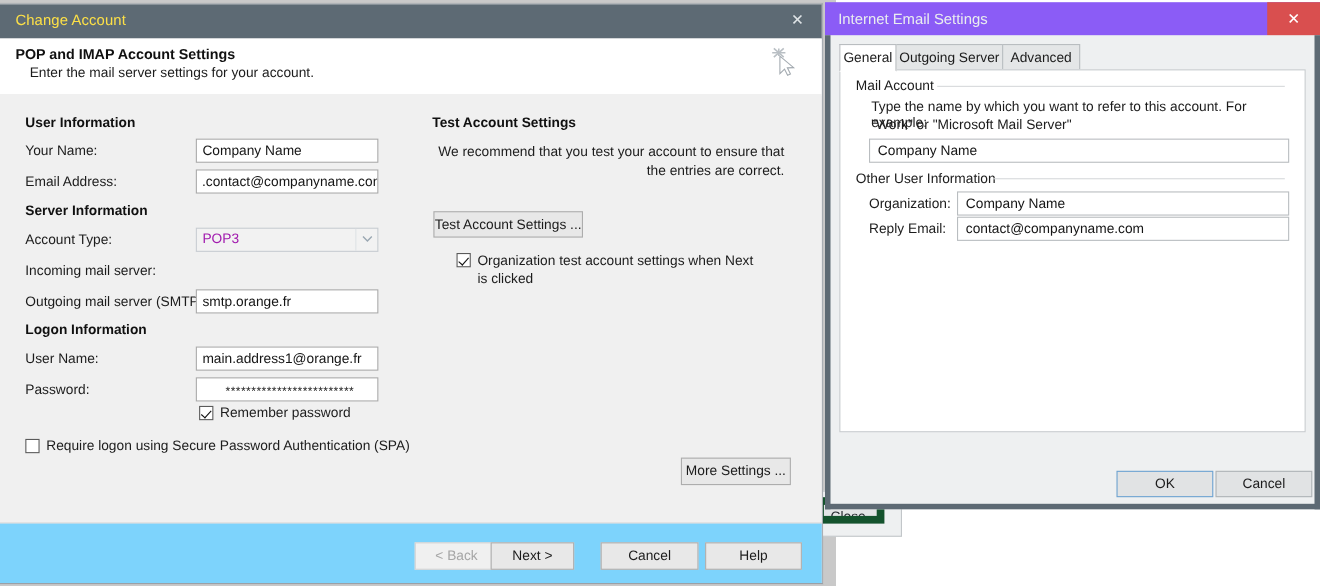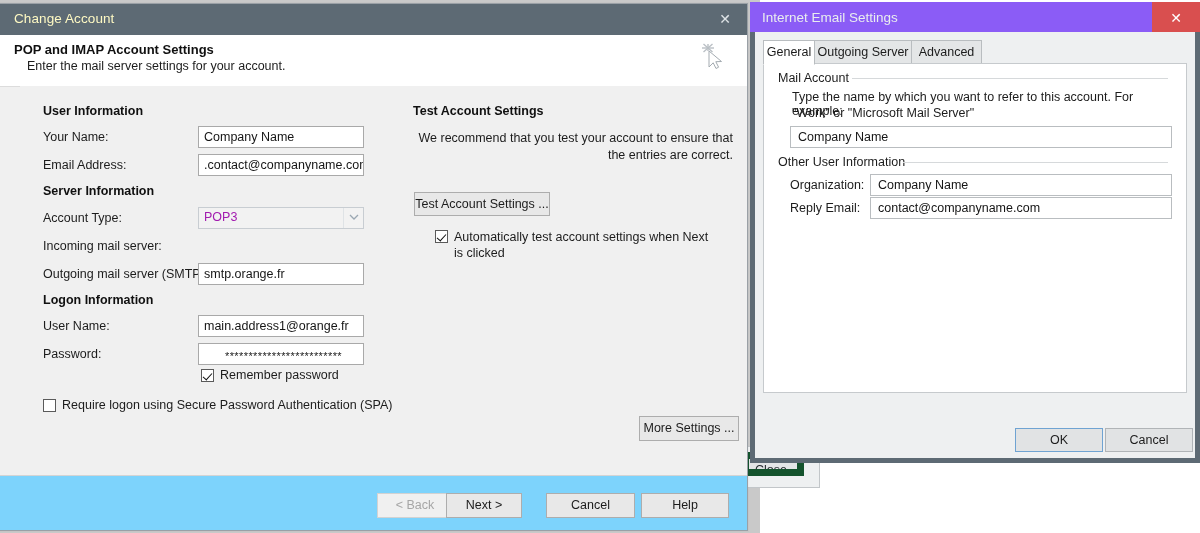--- a/index.html
+++ b/index.html
@@ -72,21 +72,21 @@
     left: 0; top: 0;
     right: 0;
     height: 31px;
     background: #5d6a74;
     color: #e6eaec;
   }
   .titlebar-text {
     position: absolute;
     left: 14px; top: 7px;
     font-size: 13.5px;
-    color: #fef9c3;
+    color: #fde047;
     letter-spacing: 0.1px;
   }
   .titlebar-close {
     position: absolute;
     right: 0; top: 0;
     width: 44px; height: 31px;
     color: #dfe4e7;
     font-size: 14px;
     text-align: center;
     line-height: 31px;
@@ -119,21 +119,20 @@
     right: 18px; top: 7px;
     width: 30px; height: 34px;
   }
 
   .body-area {
     position: absolute;
     left: 0; top: 82px;
     right: 0;
     bottom: 54px;
     background: #f0f0f0;
-    margin-left: 20px;
   }
 
   .sect-head {
     position: absolute;
     font-weight: bold;
     font-size: 12.5px;
     color: #101010;
   }
   .fld-label {
     position: absolute;
@@ -432,21 +431,21 @@
     </div>
 
     <div class="sect-head" style="left:393px; top:18px;">Test Account Settings</div>
 
     <div class="para" style="left:393px; top:44px; width:320px;text-align:right;">We recommend that you test your account to ensure that the entries are correct.</div>
 
     <div class="btn" style="left:394px; top:106px; width:136px; height:24px; line-height:22px;">Test Account Settings ...</div>
 
     <div class="cb-wrap" style="left:415px; top:143px;">
       <span class="cb-box checked"></span>
-      <span class="cb-text wrap2">Automatically test account settings when Next is clicked</span>
+      <span class="cb-text wrap2">Organization test account settings when Next is clicked</span>
     </div>
 
     <div class="btn" style="left:619px; top:330px; width:100px; height:25px; line-height:23px;">More Settings ...</div>
   </div>
 
   <div class="footer-sep"></div>
   <div class="footer">
     <div class="btn disabled" style="left:377px; top:17px; width:76px; height:25px; line-height:23px;">&lt; Back</div>
     <div class="btn" style="left:446px; top:17px; width:76px; height:25px; line-height:23px;">Next &gt;</div>
     <div class="btn" style="left:546px; top:17px; width:89px; height:25px; line-height:23px;">Cancel</div>

